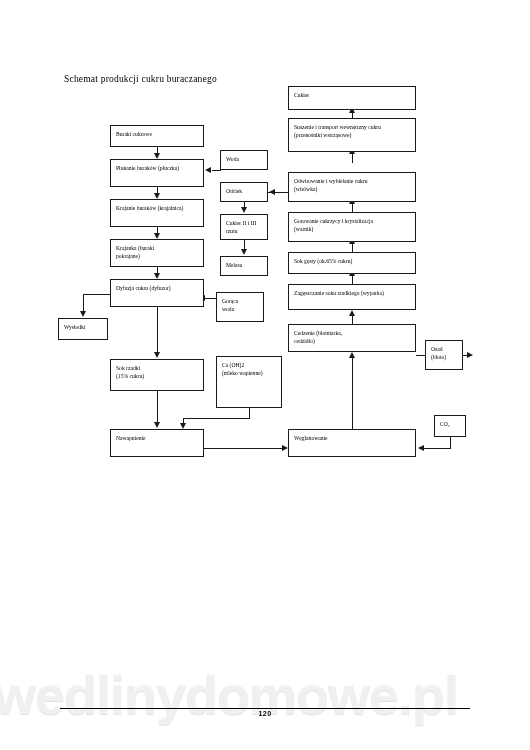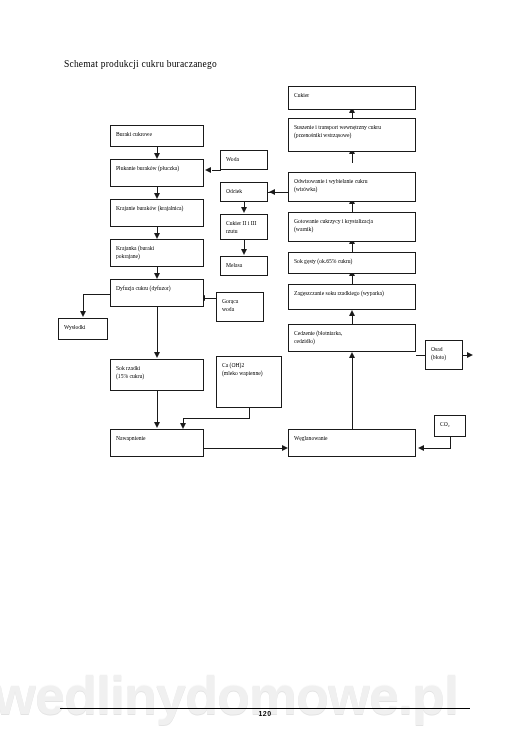--- a/index.html
+++ b/index.html
@@ -35,21 +35,21 @@
     position:absolute;left:60px;top:708px;width:410px;height:1px;background:#000;
   }
   .page-number{
     position:absolute;left:0;top:710px;width:530px;text-align:center;
     font-family:"Liberation Sans", sans-serif;
     font-size:7px;font-weight:bold;letter-spacing:.5px;color:#000;
   }
 
   
   .title{
-    position:absolute;left:64px;top:59px;
+    position:absolute;left:64px;top:74px;
     font-size:9.5px;
     letter-spacing:.2px;
     white-space:nowrap;
   }
 
   
   .box{
     position:absolute;
     box-sizing:border-box;
     border:1px solid #1a1a1a;

